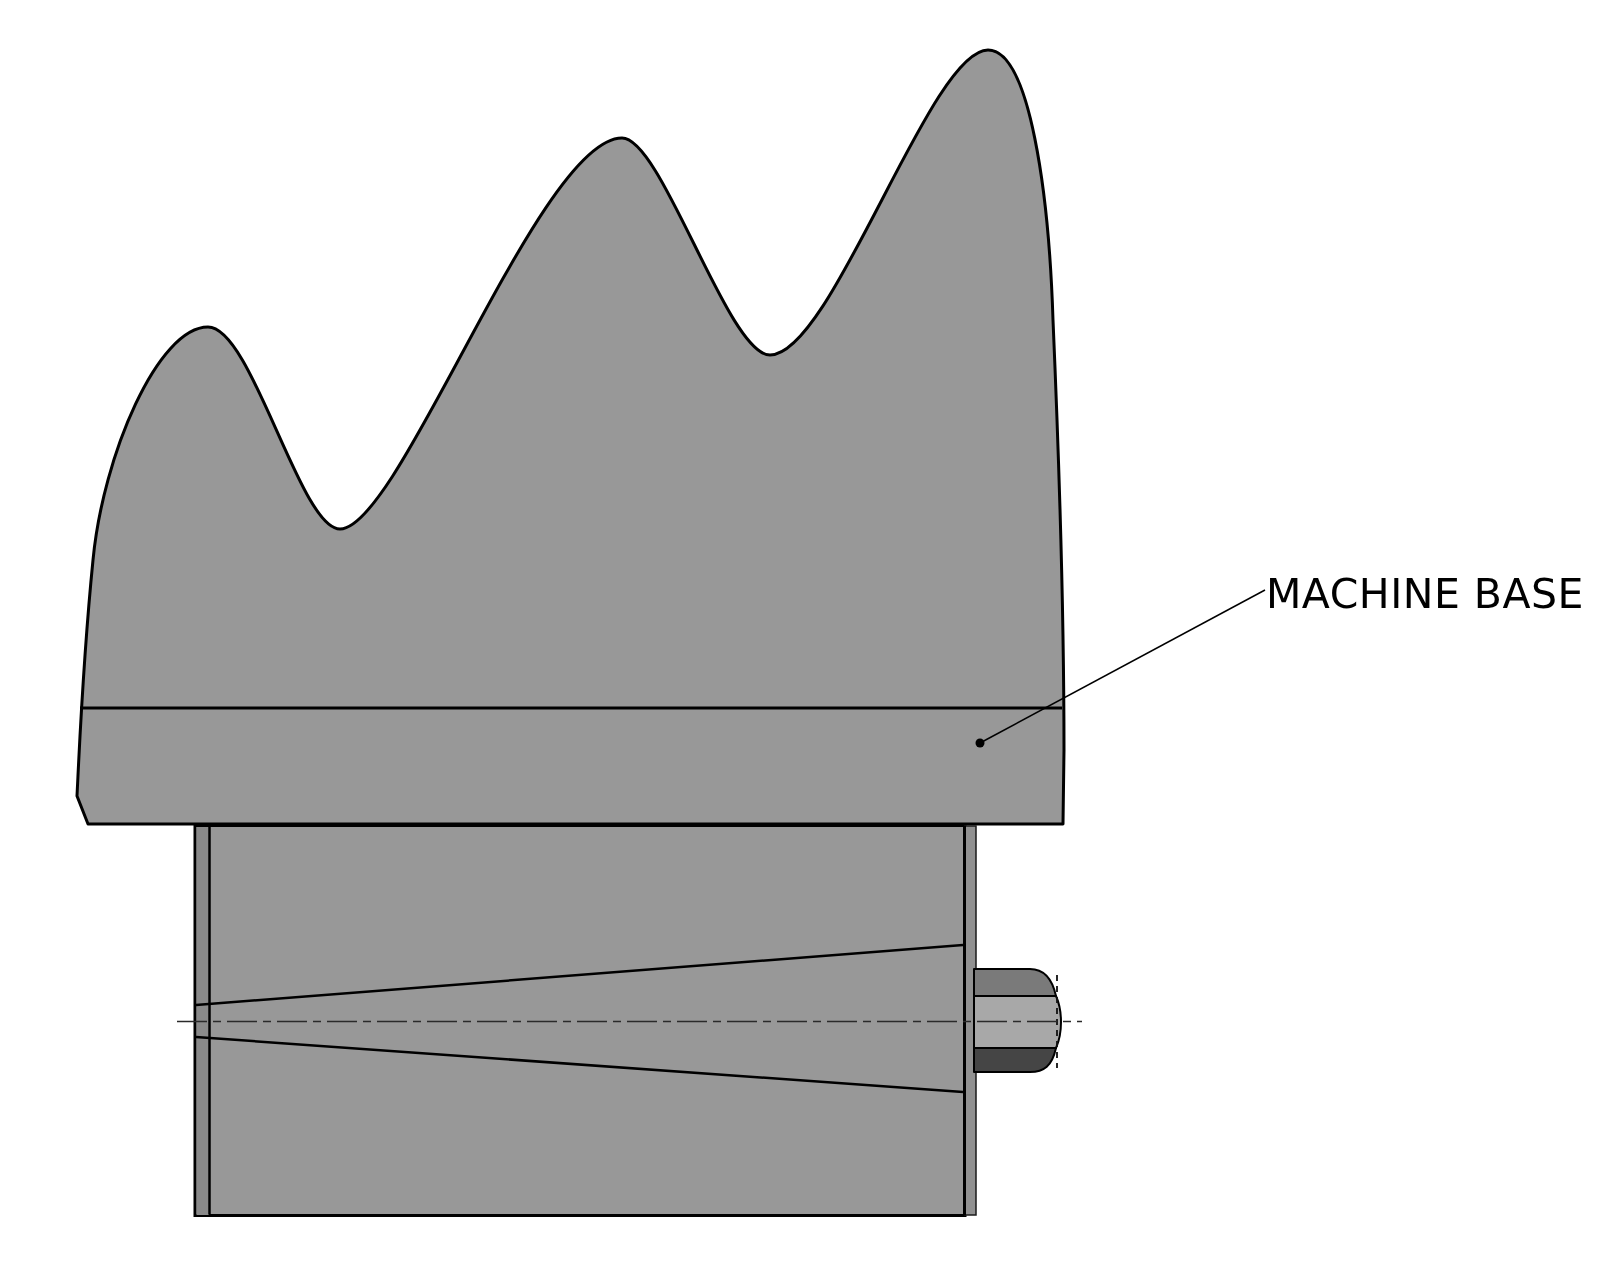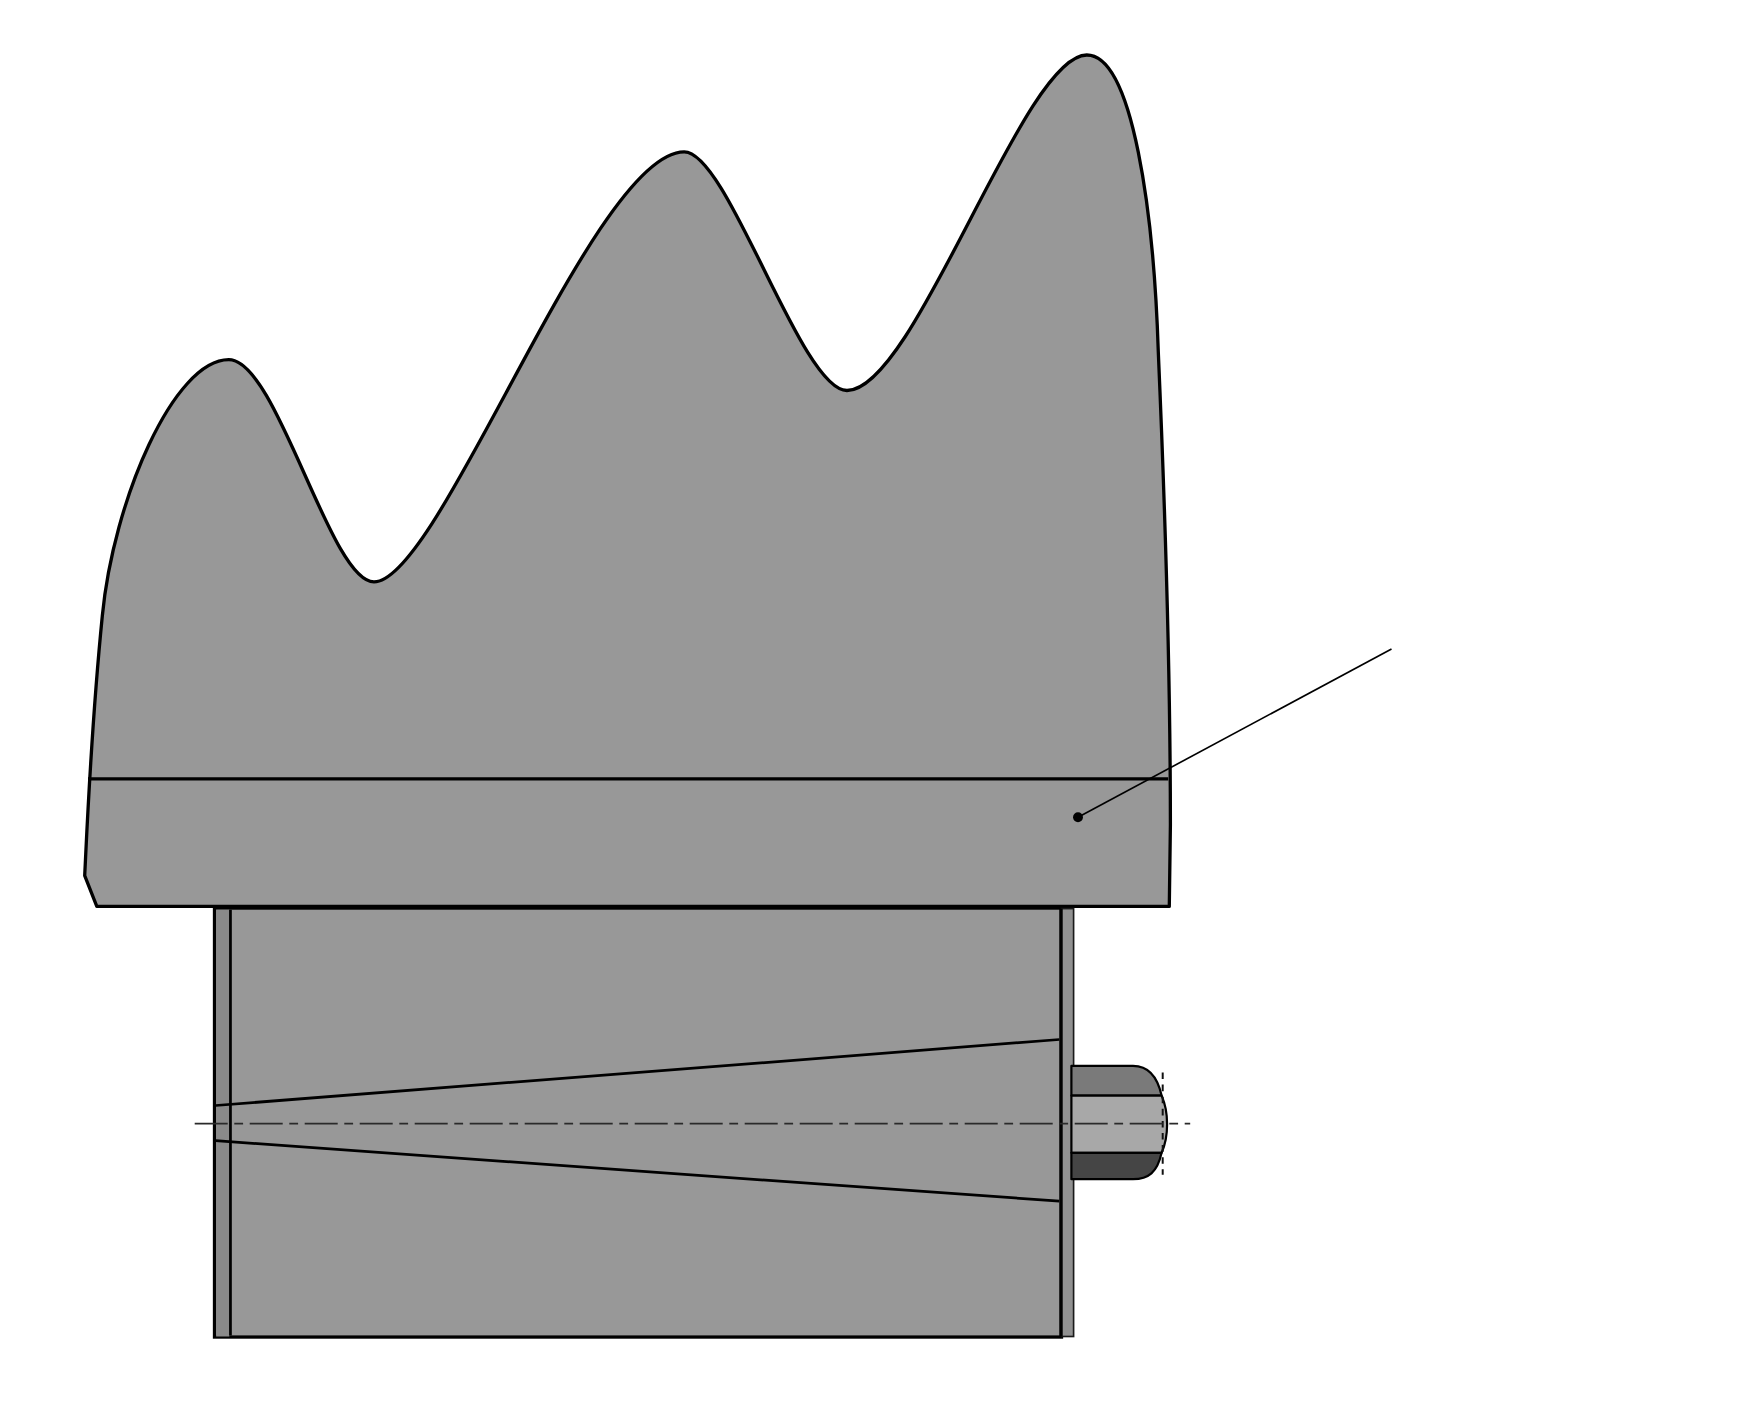--- a/index.html
+++ b/index.html
@@ -68,13 +68,14 @@
              C 1061 1032 1060 1039 1056 1048 L 974 1048 Z" fill="#a8a8a8"></path>
     <path stroke="#000000" stroke-width="2" stroke-linejoin="round" d="M 974 1048 L 1056 1048 C 1052 1066 1044 1072 1030 1072 L 974 1072 Z" fill="#454545"></path>
     <line x1="1057" y1="975" x2="1057" y2="1068" stroke="#111111" stroke-width="1.8" stroke-dasharray="6 5"></line>
 
     <line x1="177" y1="1021.5" x2="1082" y2="1021.5" stroke-width="1.6" stroke-dasharray="30 6 8 6" stroke="#2a2a2a"></line>
 
     <line x1="980" y1="743" x2="1265" y2="590" stroke-width="1.5" stroke="#000000"></line>
     <circle cx="980" cy="743" r="4.5" fill="#000000"></circle>
   </svg>
 
+  <div class="callout-label">MACHINE BASE</div>
 </div>
 
 </body></html>

